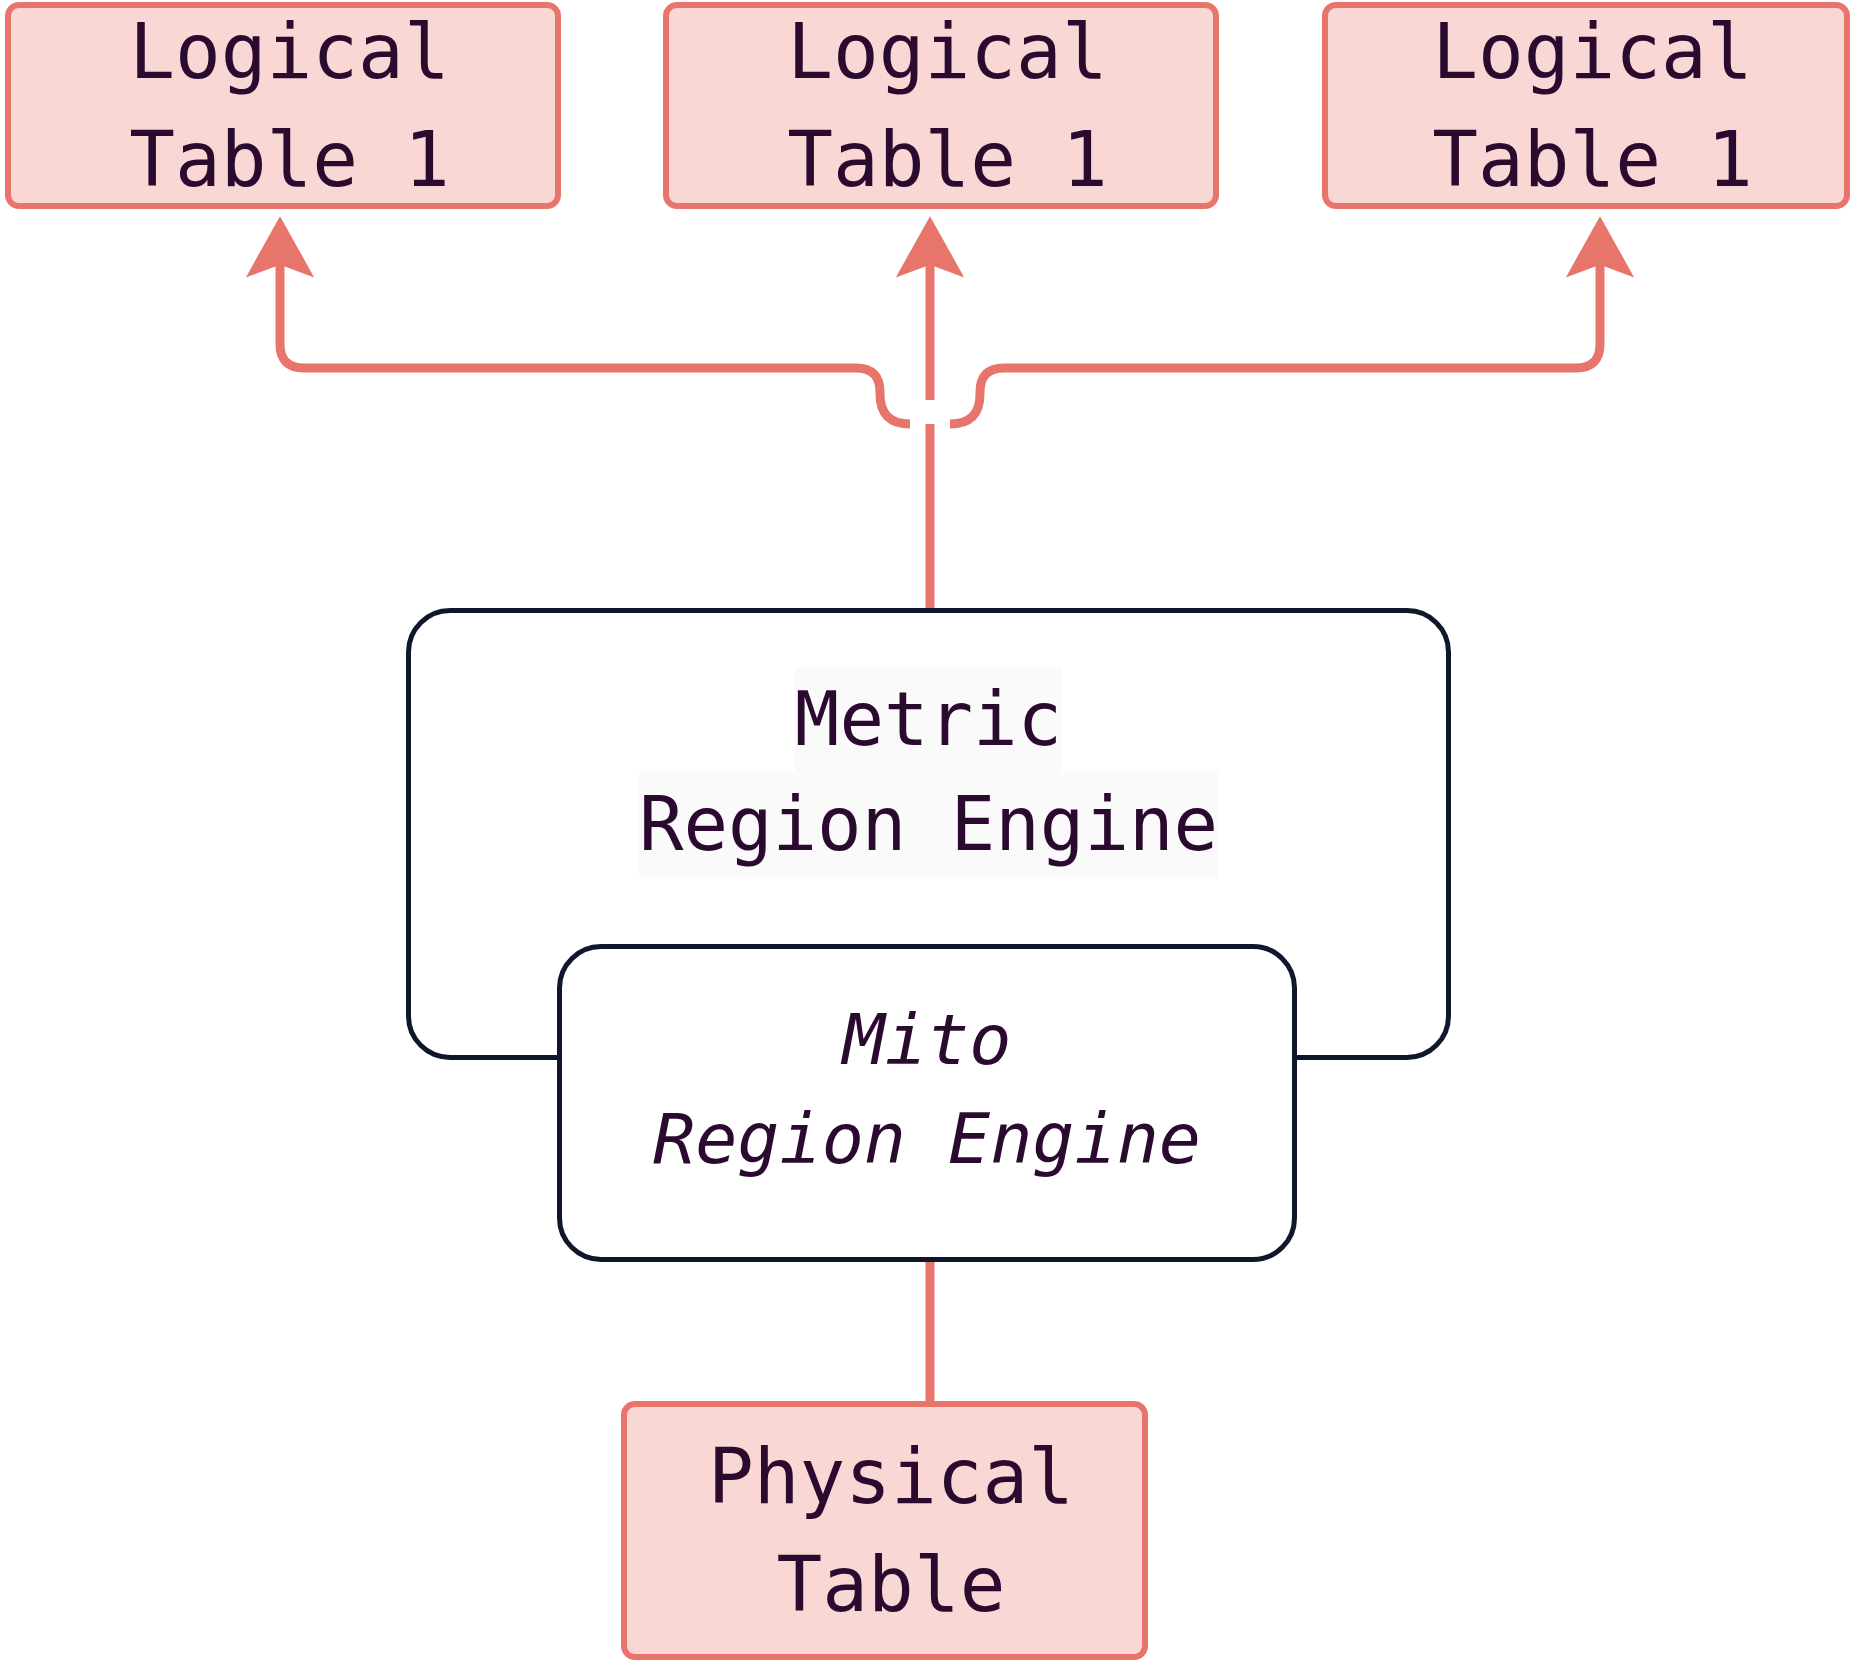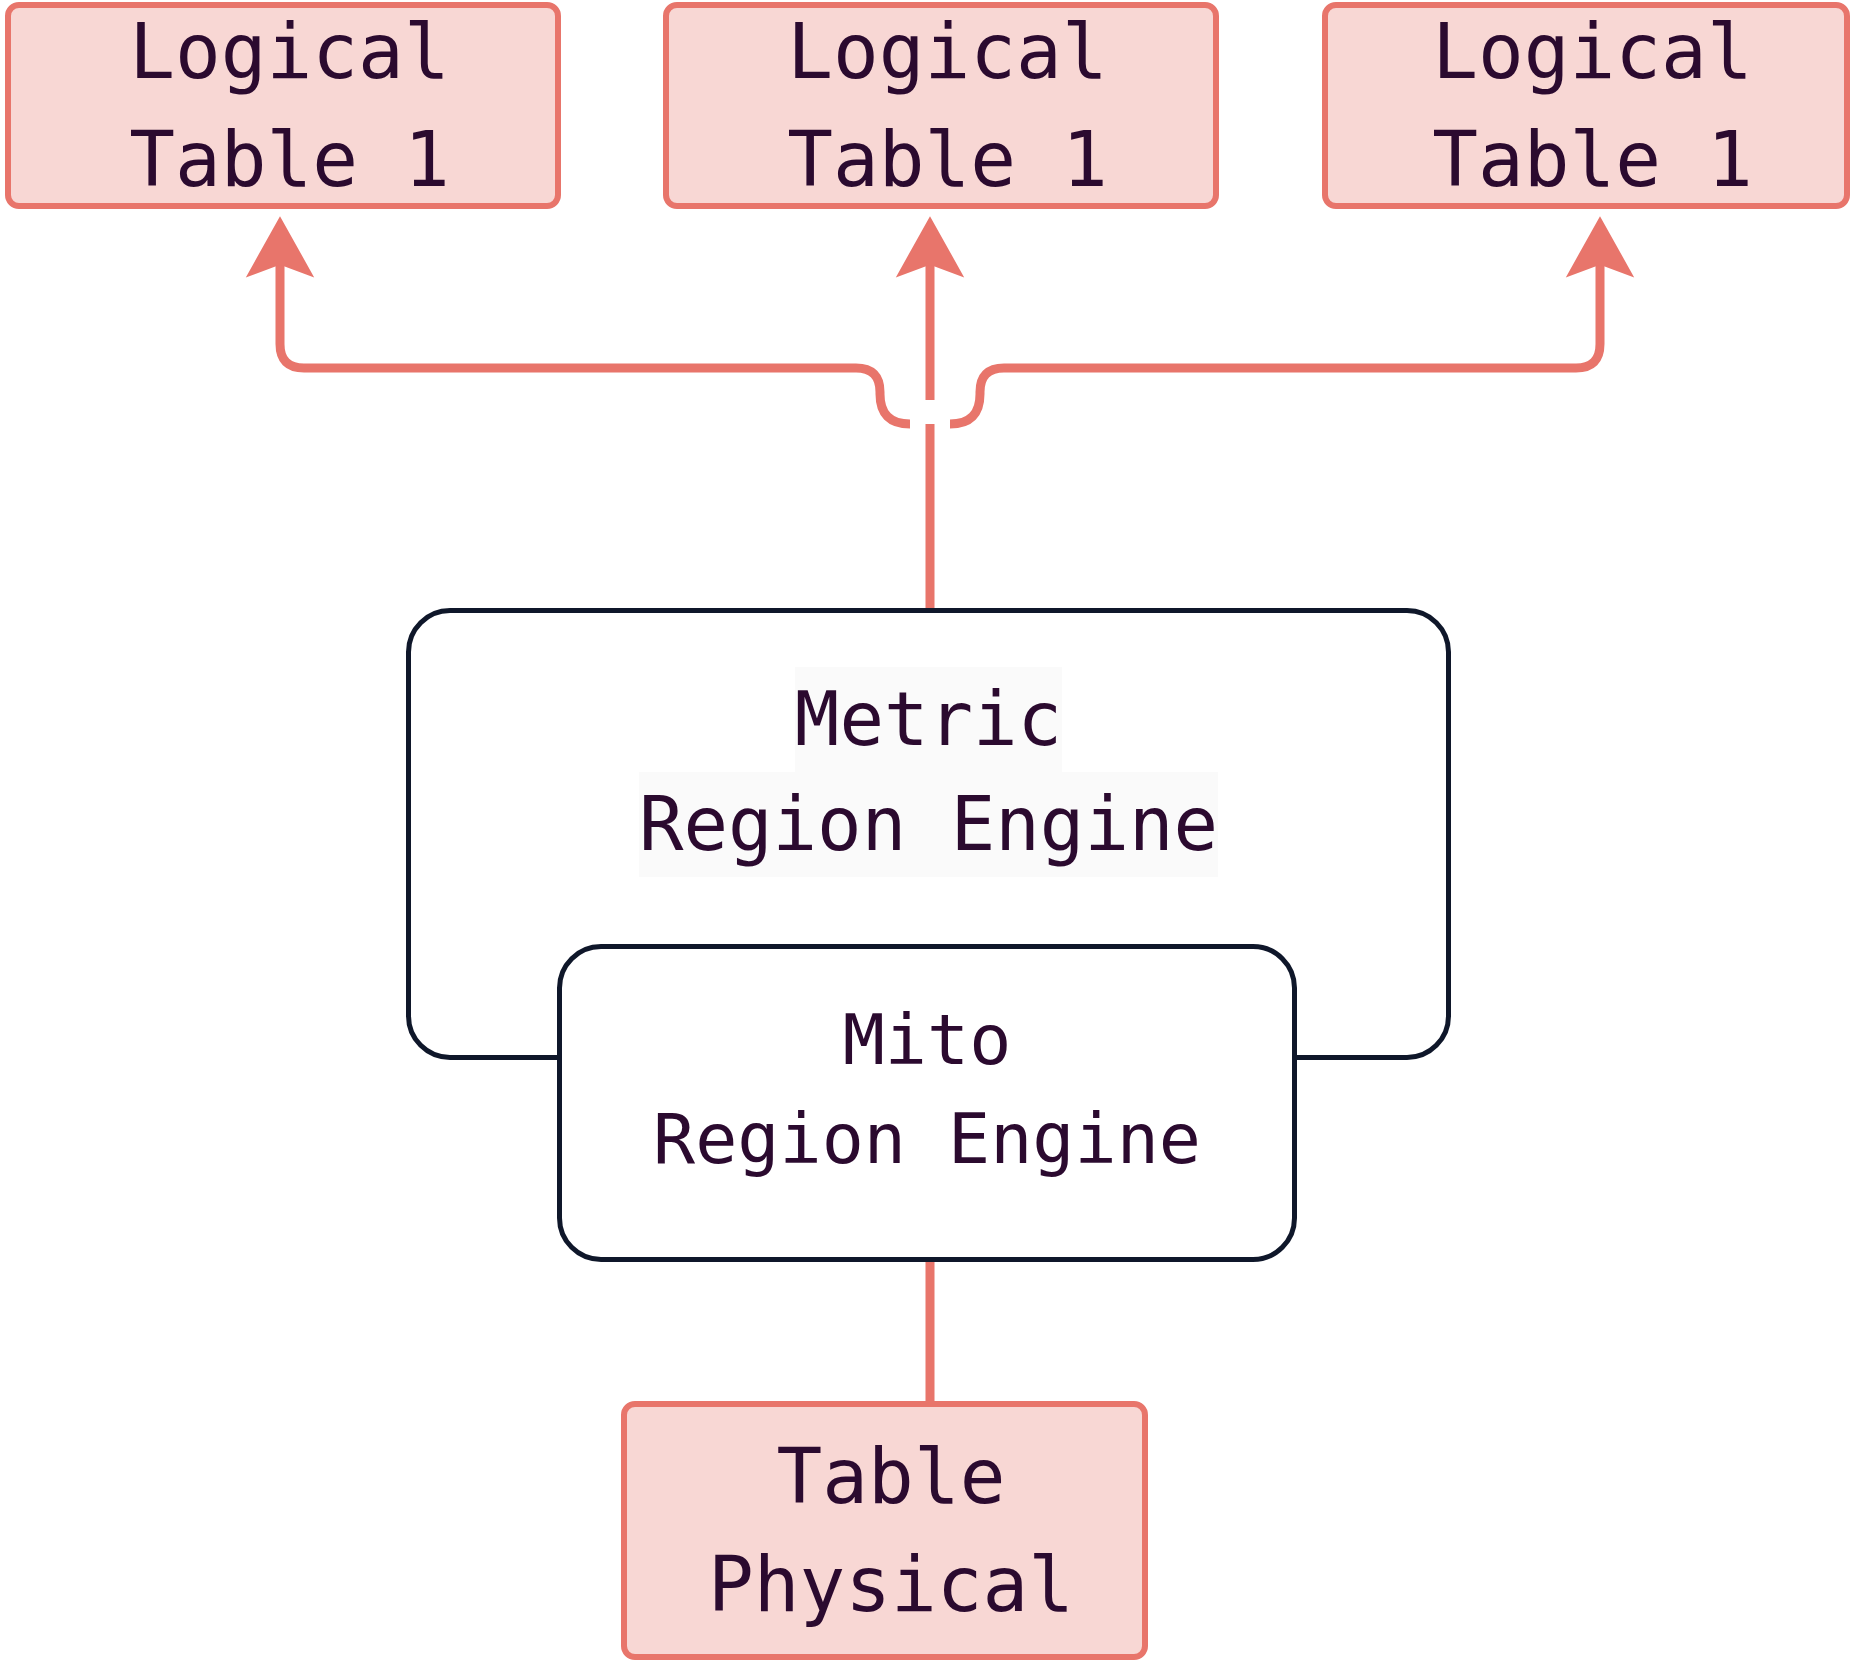--- a/index.html
+++ b/index.html
@@ -72,20 +72,21 @@
   }
   #node-mito-region-engine {
     left: 557px;
     top: 944px;
     width: 740px;
     height: 318px;
     justify-content: flex-start;
     padding-top: 42px;
     font-size: 70px;
     z-index: 4;
+    font-style: italic;
   }
   #node-logical-table-1 { left: 5px;    top: 2px;   width: 556px; height: 207px; }
   #node-logical-table-2 { left: 663px;  top: 2px;   width: 556px; height: 207px; }
   #node-logical-table-3 { left: 1322px; top: 2px;   width: 528px; height: 207px; }
   #node-physical-table  { left: 621px;  top: 1401px; width: 527px; height: 259px; }
 </style>
 </head>
 <body>
 
 <div id="diagram-root">
@@ -127,17 +128,17 @@
     <span class="node-line">Metric</span>
     <span class="node-line">Region Engine</span>
   </div>
 
   <div class="node node-outline" id="node-mito-region-engine">
     <span class="node-line">Mito</span>
     <span class="node-line">Region Engine</span>
   </div>
 
   <div class="node node-filled" id="node-physical-table">
+    <span class="node-line">Physical</span>
     <span class="node-line">Table</span>
-    <span class="node-line">Physical</span>
   </div>
 
 </div>
 
 </body></html>

